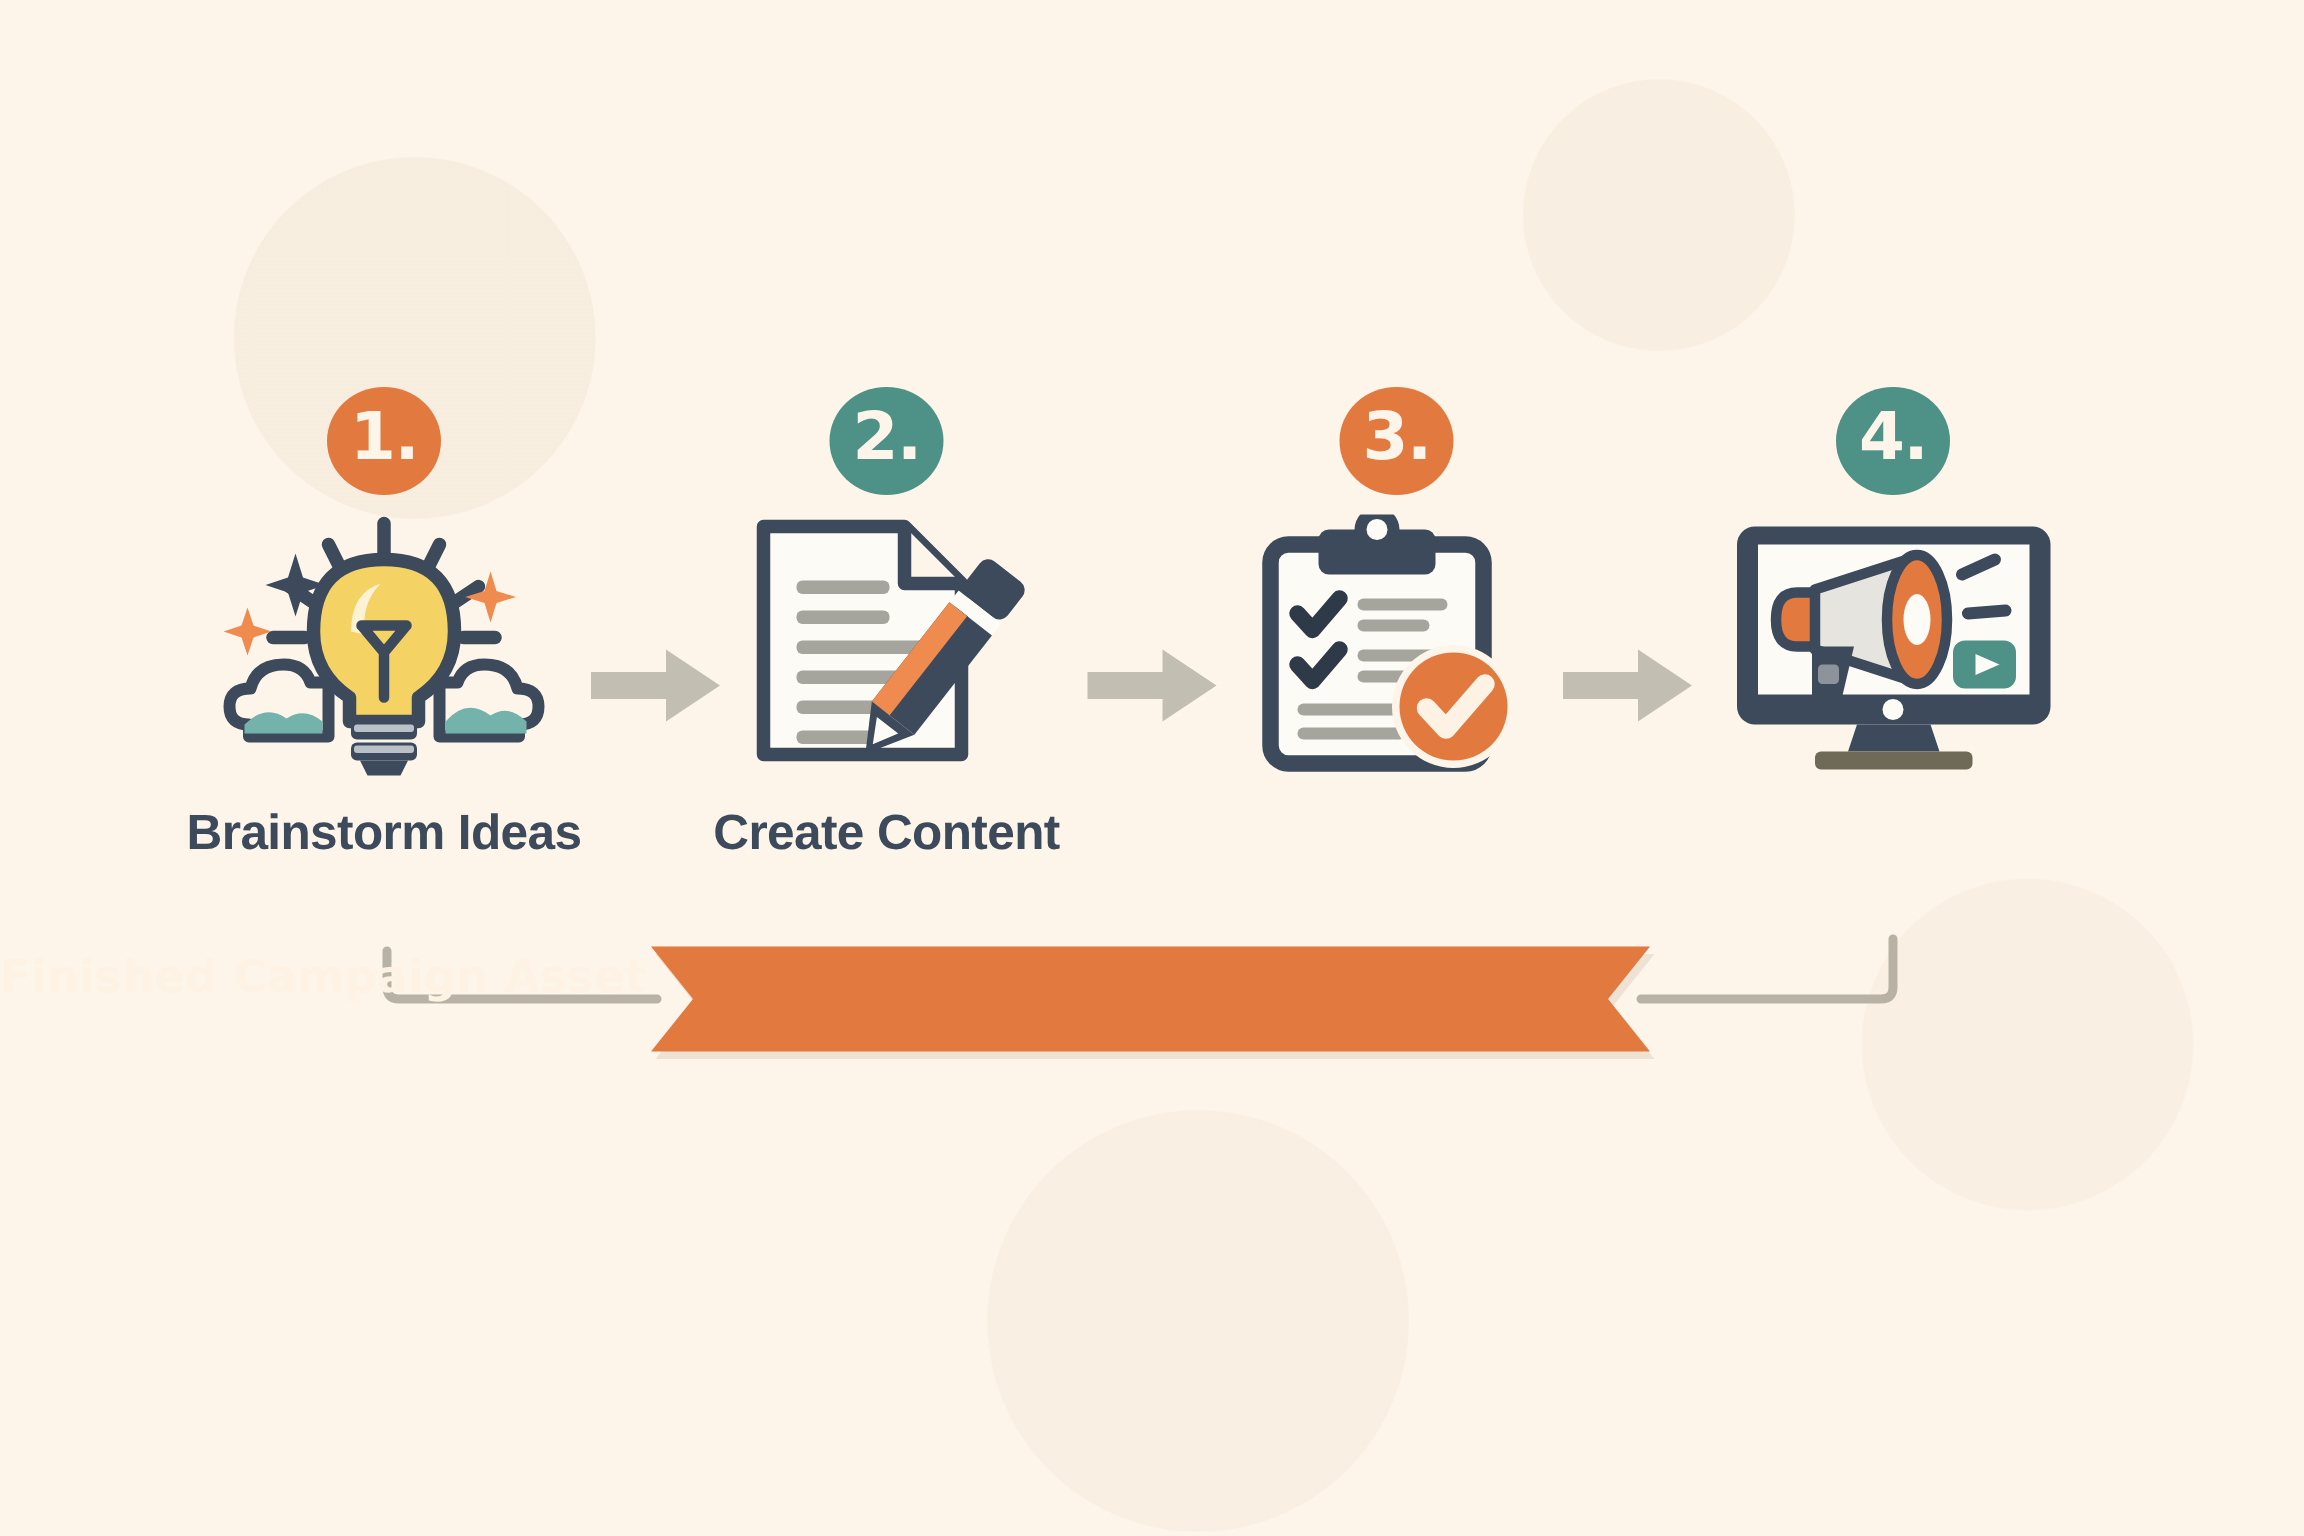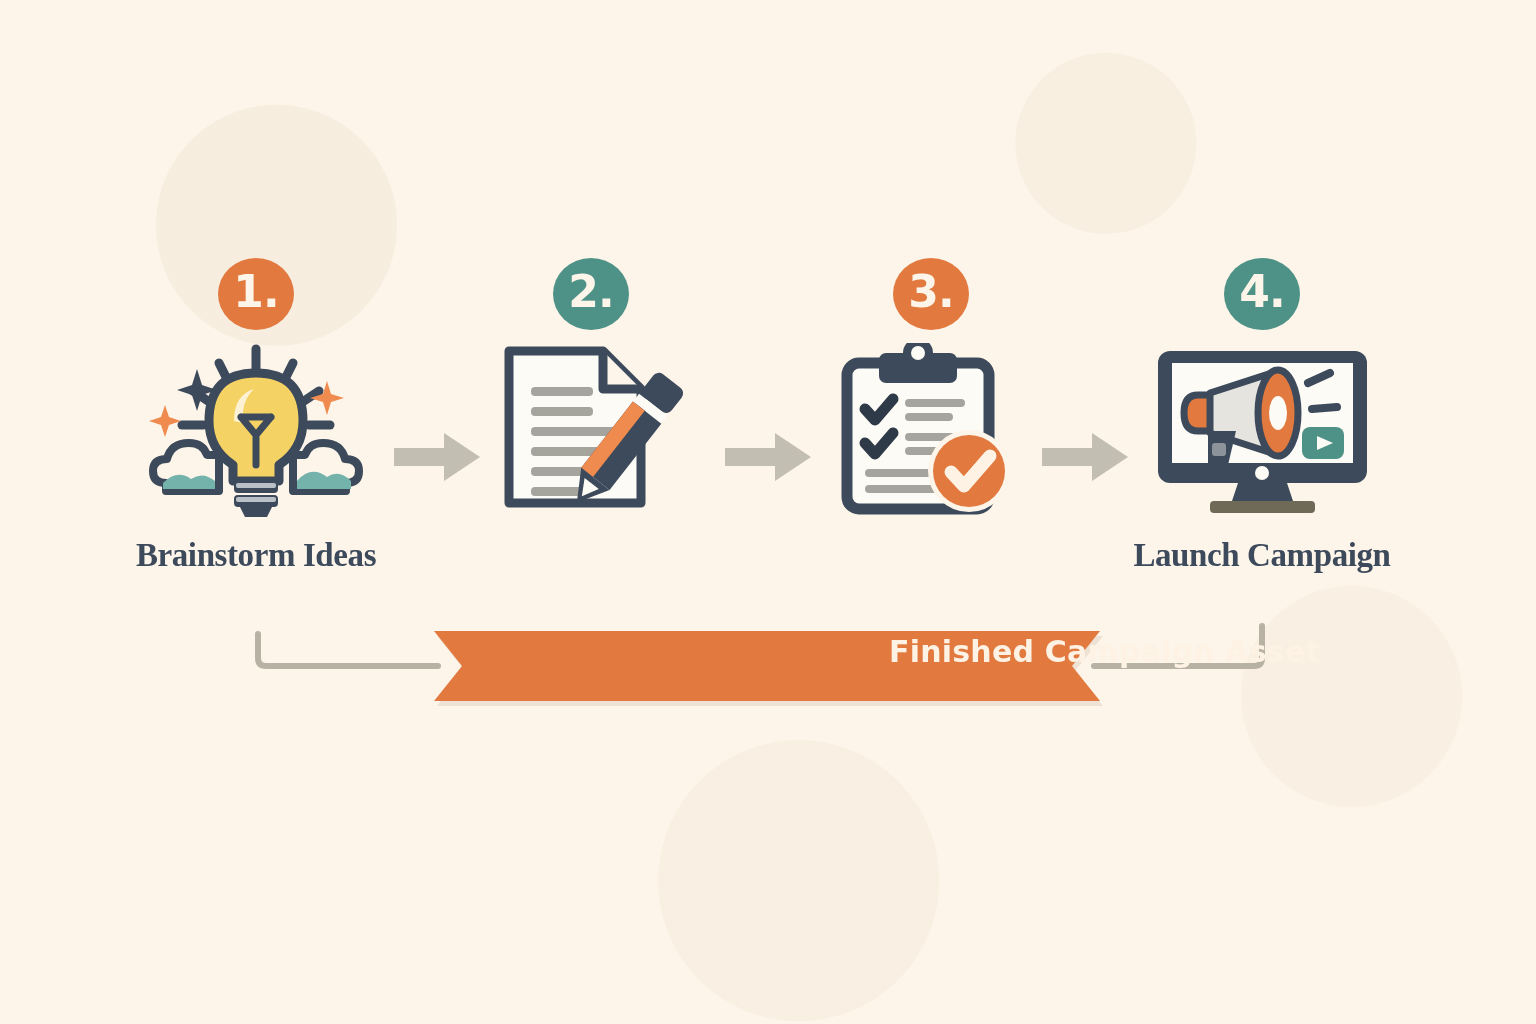--- a/index.html
+++ b/index.html
@@ -76,21 +76,21 @@
     justify-content: center;
   }
   .label {
     margin-top: 14px;
     text-align: center;
     color: #3d4a5c;
     font-size: 33px;
     font-weight: 700;
     line-height: 1.28;
     letter-spacing: -0.4px;
-    font-family: Liberation Serif, serif;
+    font-family: Liberation Sans, sans-serif;
     max-width: 280px;
   }
   .arrow {
     position: absolute;
     top: 170px;
   }
   .arrow.a1 { left: 392px; }
   .arrow.a2 { left: 723px; }
   .arrow.a3 { left: 1040px; }
 
@@ -99,21 +99,21 @@
     left: 0;
     top: 600px;
     width: 1536px;
     height: 140px;
   }
   .banner-text {
     position: absolute;
     left: 0;
     top: 634px;
     width: 1320px;
-    text-align: right;
+    text-align: left;
     color: #fdf2e3;
     font-size: 30px;
     font-weight: 700;
     letter-spacing: 0.2px;
     font-family: "DejaVu Sans", sans-serif;
     pointer-events: none;
   }
 </style>
 </head>
 <body>
@@ -212,20 +212,21 @@
           <g transform="rotate(38 135 95)">
             <rect x="118" y="22" width="36" height="30" rx="7" fill="#3d4a5c"></rect>
             <rect x="118" y="52" width="36" height="10" fill="#fdfbf6"></rect>
             <rect x="118" y="62" width="36" height="84" fill="#3d4a5c"></rect>
             <rect x="118" y="62" width="15" height="84" fill="#ef8b4e"></rect>
             <path d="M 118 146 L 154 146 L 136 176 Z" fill="#3d4a5c"></path>
             <path d="M 127 152 L 145 152 L 136 168 Z" fill="#fdfbf6"></path>
           </g>
         </svg>
       </div>
+      <div class="label">Create Content</div>
     </div>
 
     <div class="step s3">
       <div class="badge orange">3.</div>
       <div class="icon-wrap">
         <svg width="200" height="175" viewBox="0 0 200 175">
 
           <rect x="16" y="20" width="142" height="146" rx="12" fill="#fdfbf6" stroke="#3d4a5c" stroke-width="11"></rect>
 
           <rect x="48" y="10" width="78" height="30" rx="7" fill="#3d4a5c"></rect>
@@ -271,17 +272,16 @@
           <g stroke="#3d4a5c" stroke-width="8" stroke-linecap="round">
             <line x1="158" y1="40" x2="180" y2="30"></line>
             <line x1="162" y1="66" x2="187" y2="64"></line>
             <line x1="158" y1="92" x2="180" y2="102"></line>
           </g>
 
           <rect x="152" y="84" width="42" height="32" rx="8" fill="#4e9187"></rect>
           <path d="M 167 93 L 183 100 L 167 107 Z" fill="#fdfbf6"></path>
         </svg>
       </div>
-      <div class="label">Launch Campaign</div>
     </div>
 
   </div>
 </div>
 
 </body></html>

